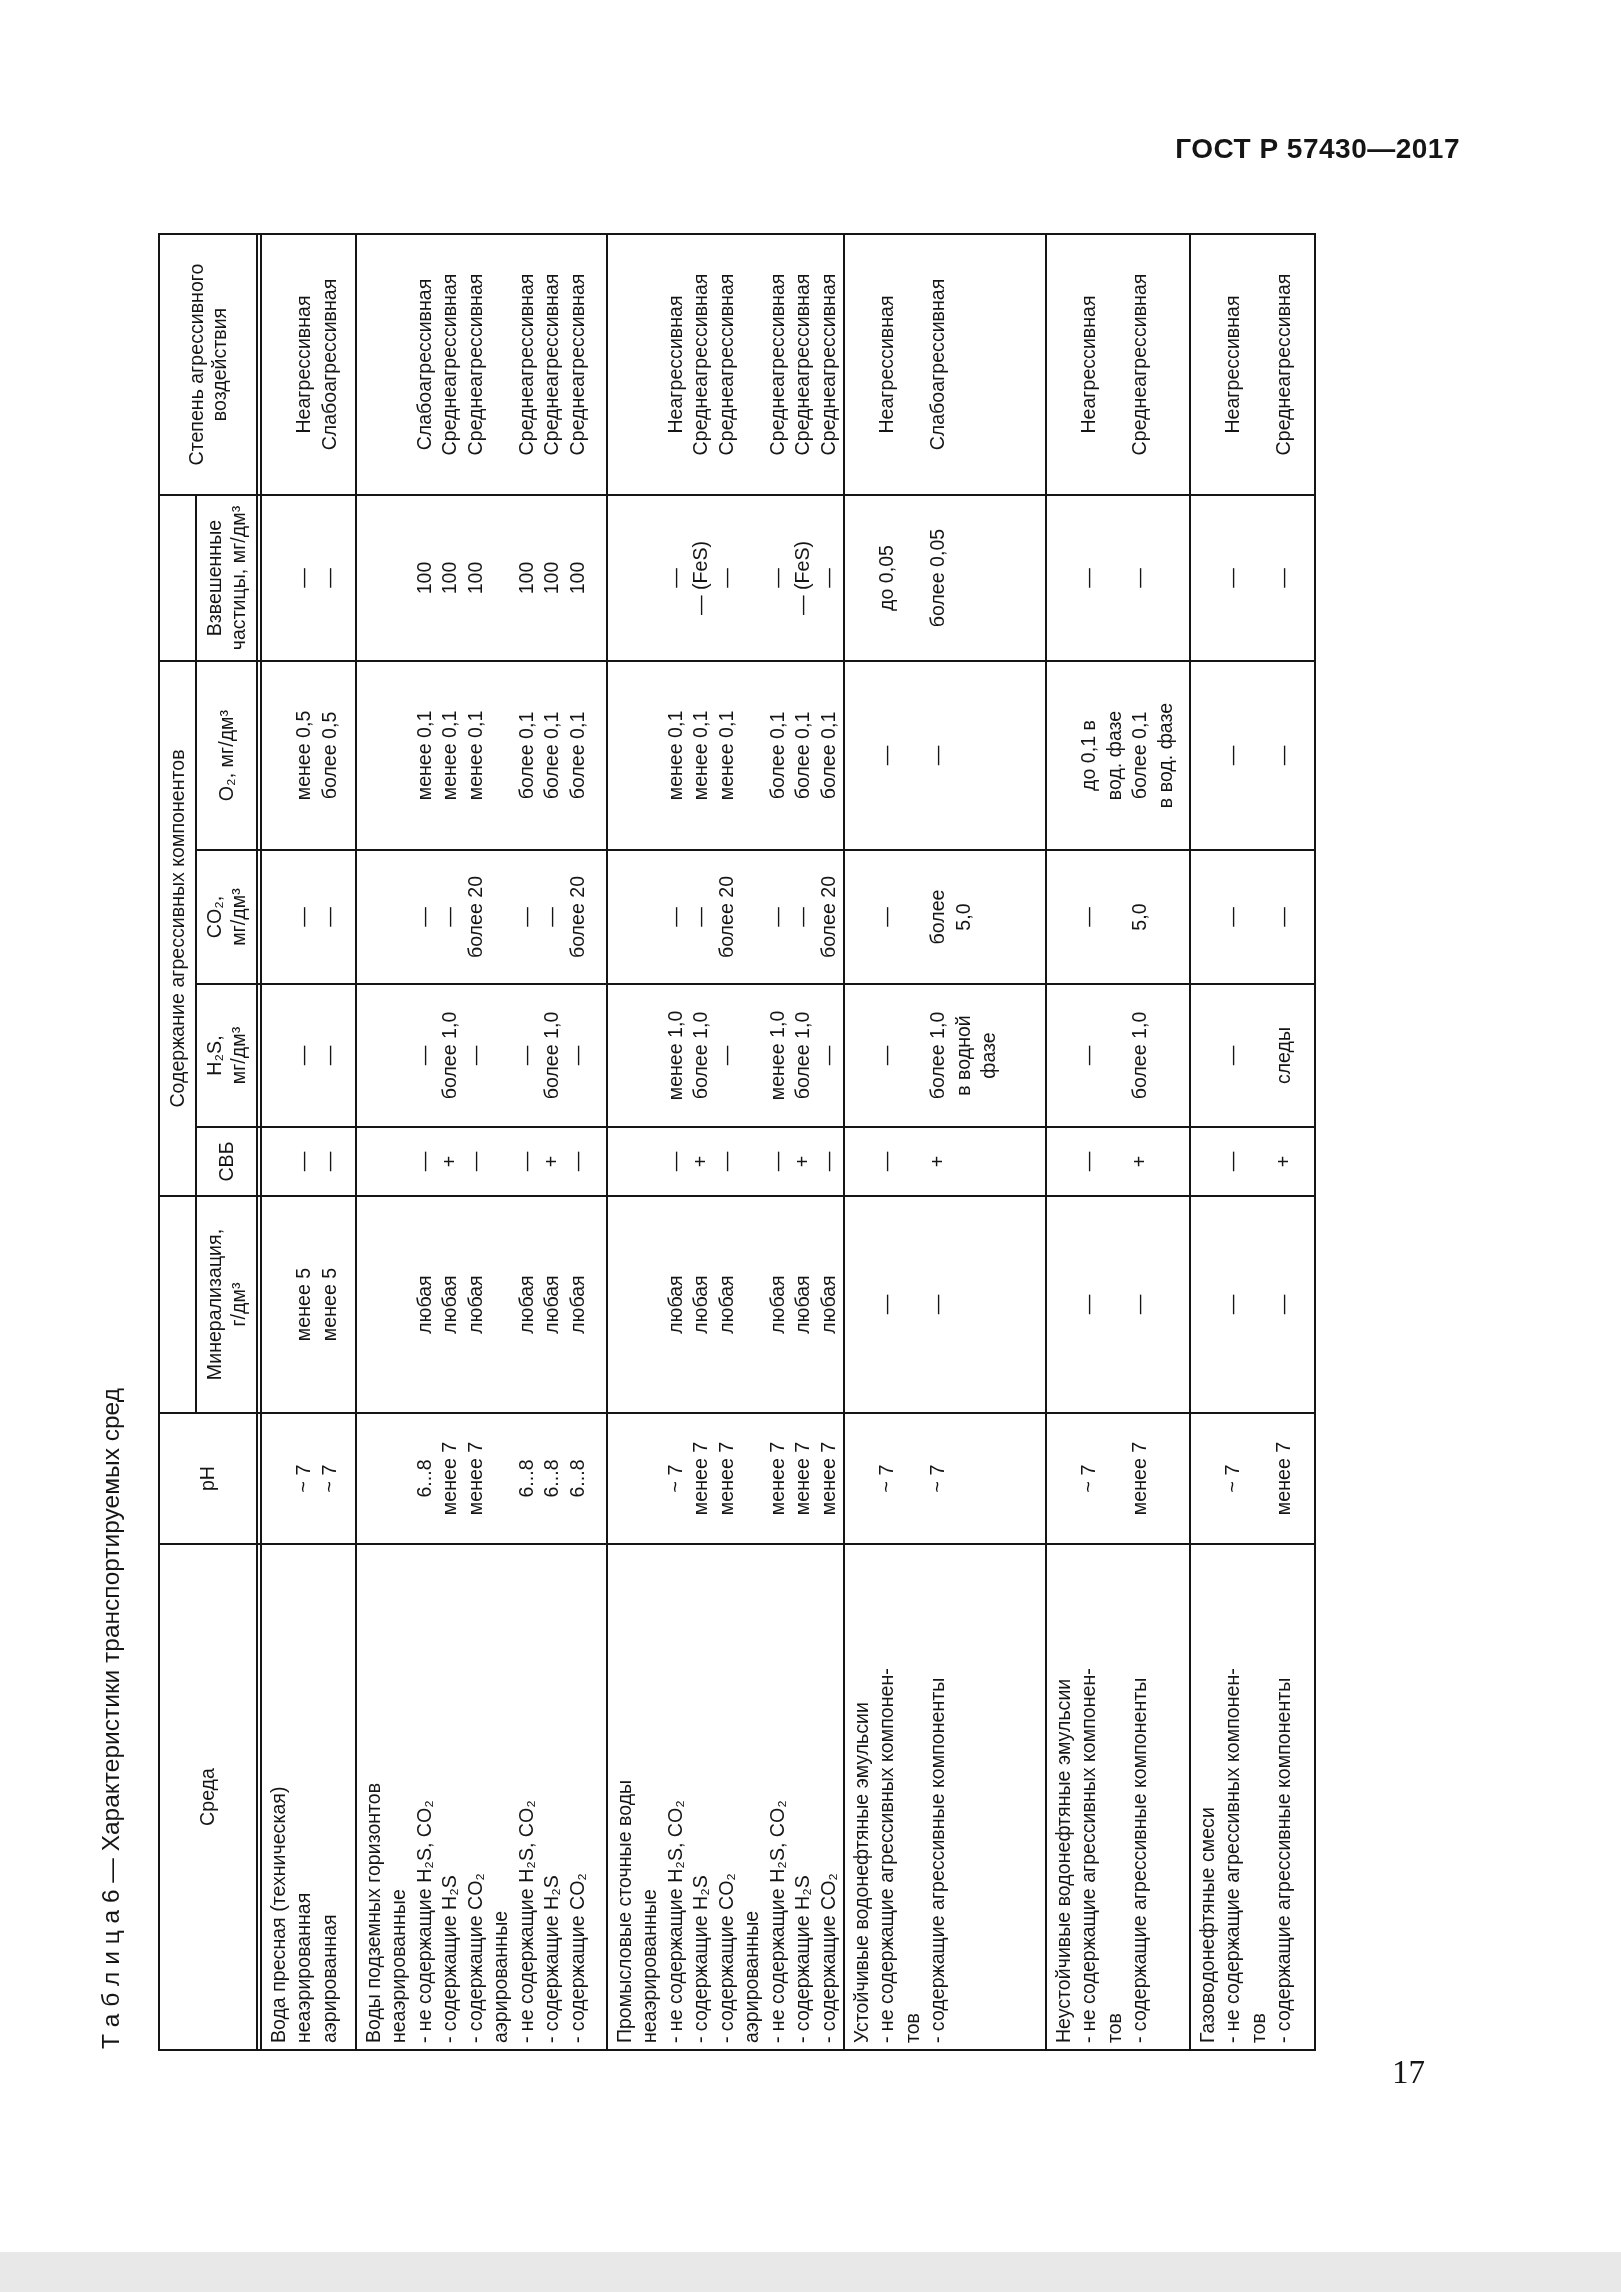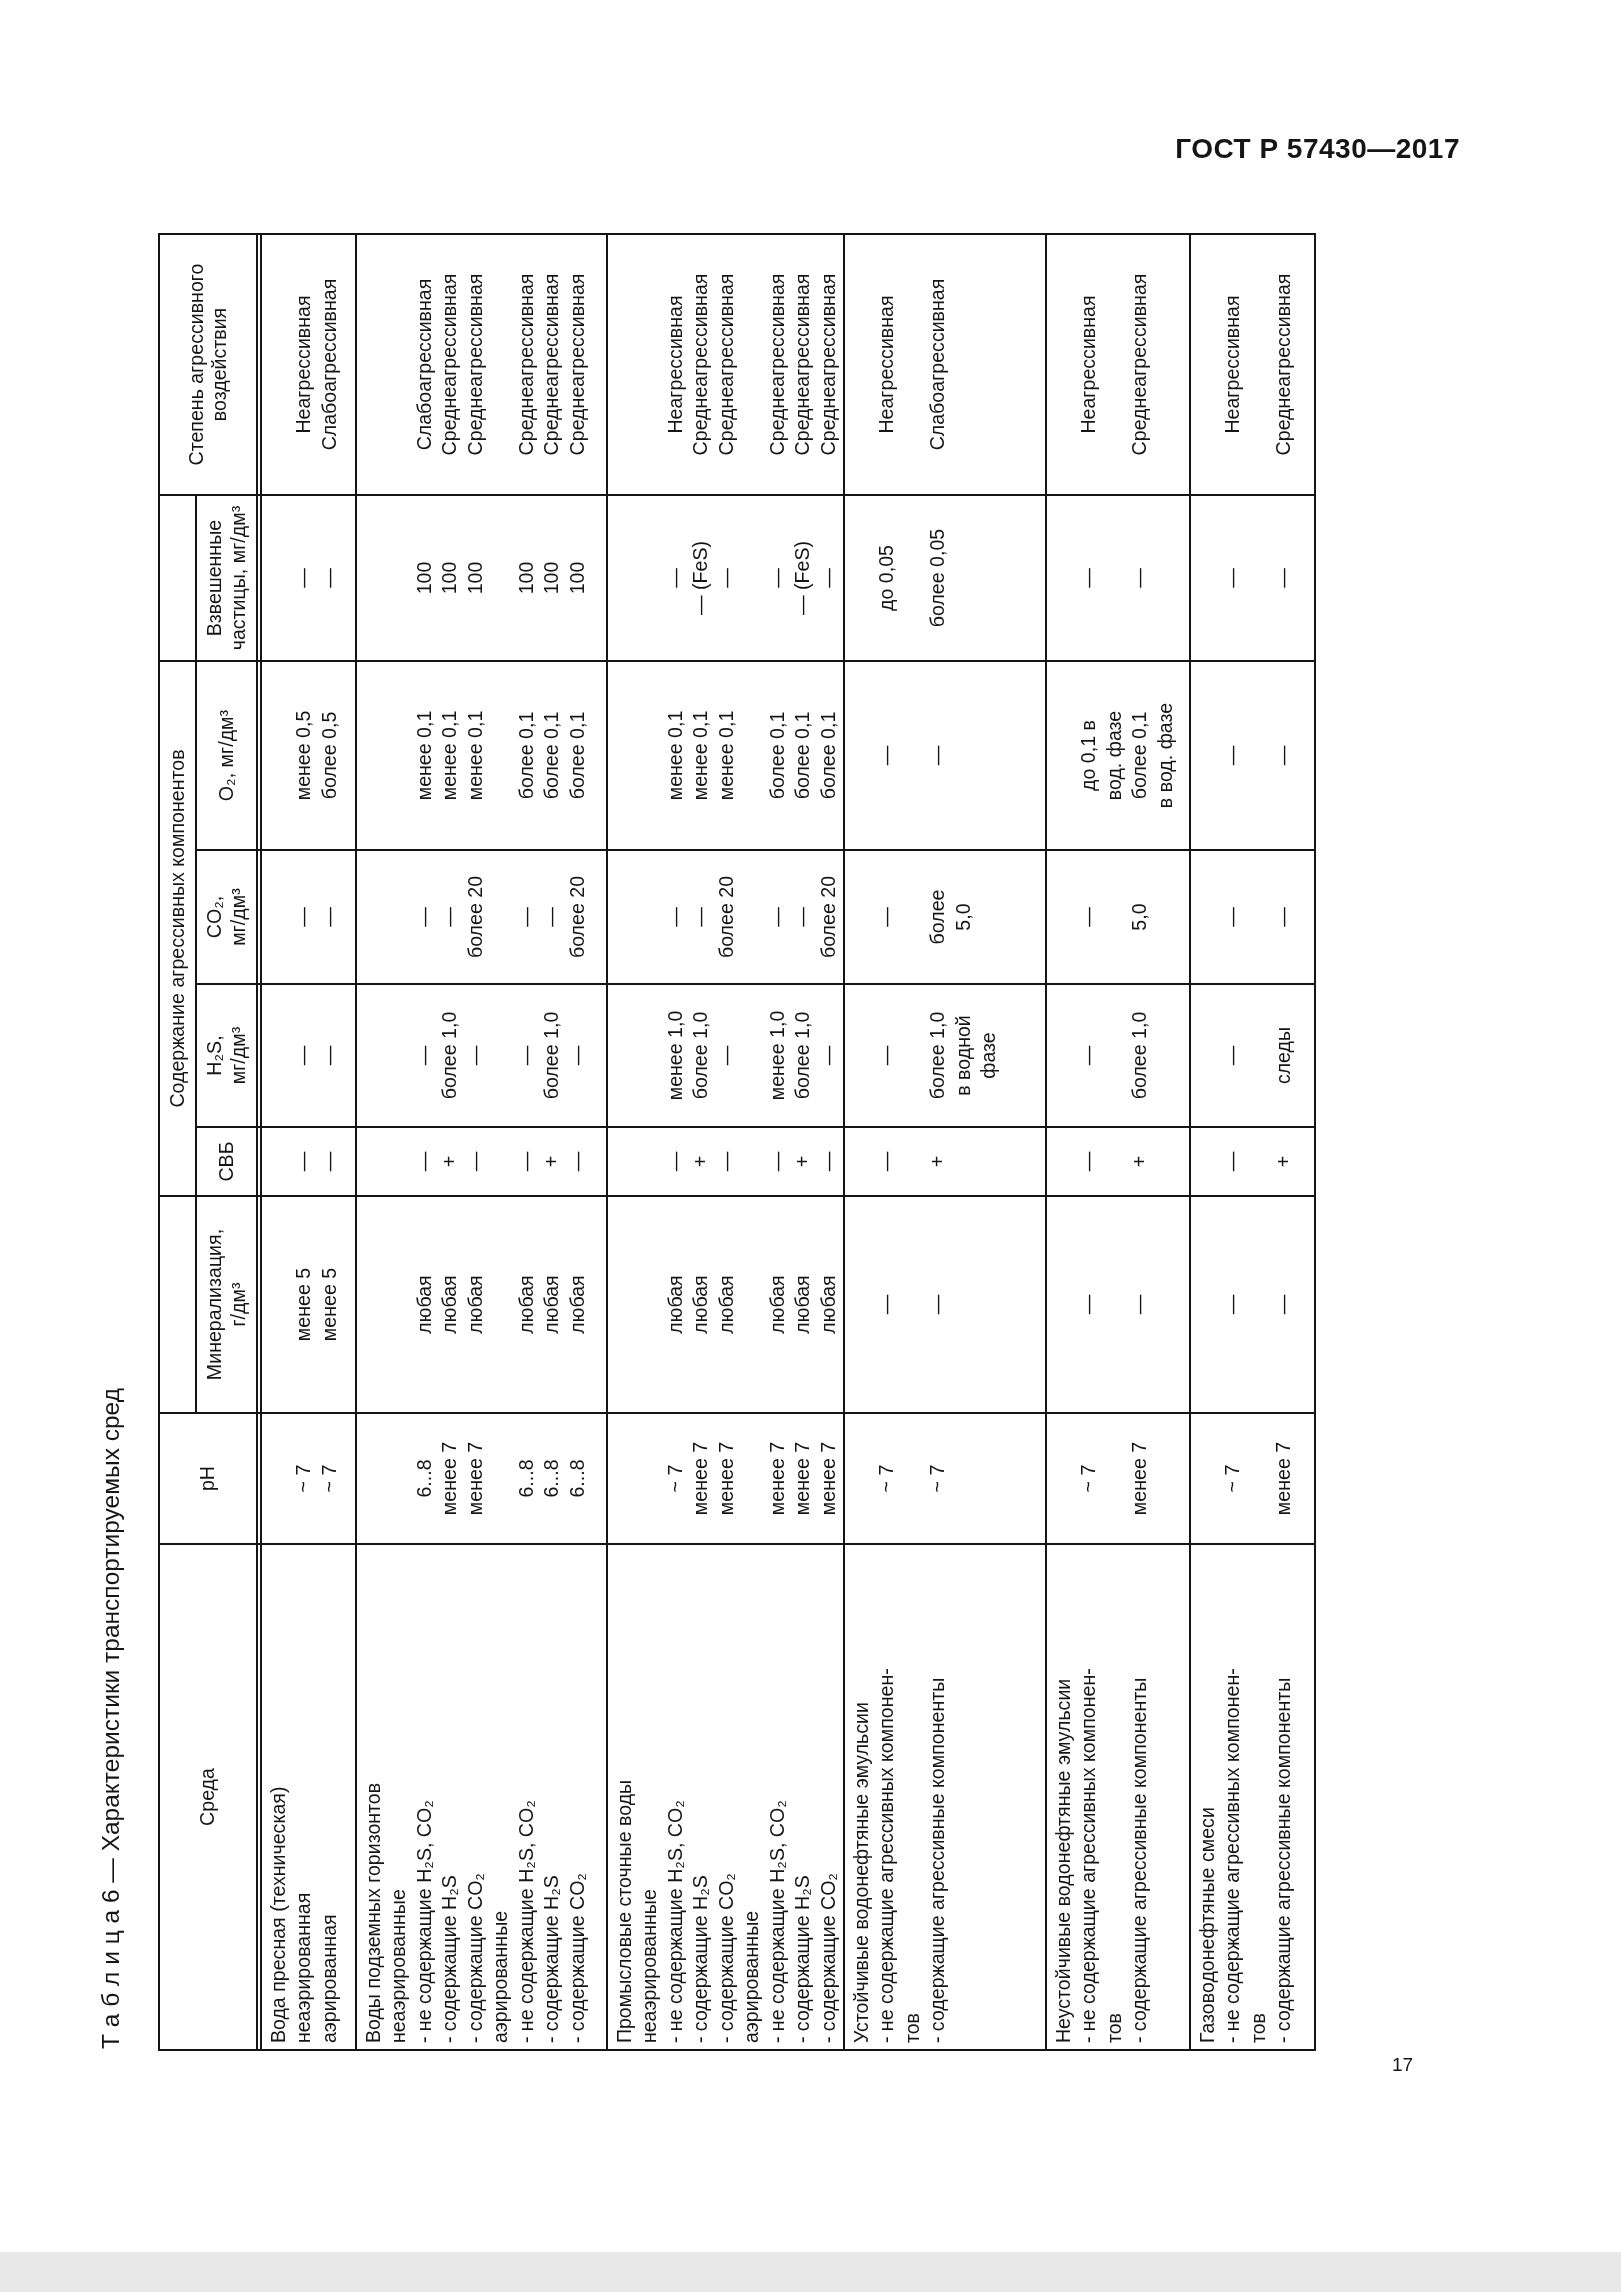--- a/index.html
+++ b/index.html
@@ -6,21 +6,21 @@
   .page{
     position:relative;width:1621px;height:2252px;background:#ffffff;
     font-family:"Liberation Sans","DejaVu Sans",sans-serif;color:#151515;
     overflow:hidden;margin:0 auto;
   }
   .gost-ref{
     position:absolute;top:133px;left:921px;width:539px;text-align:right;
     font-size:28px;font-weight:bold;letter-spacing:0.5px;
   }
   .page-num{
-    position:absolute;top:2054px;left:1392px;font-size:19px;
+    position:absolute;top:2054px;left:1392px;font-size:33px;font-family:Liberation Serif, serif;
   }
   
   .rot{
     position:absolute;left:83px;top:233px;width:1818px;height:1233px;
     transform-origin:0 0;transform:translateY(1818px) rotate(-90deg);
   }
   .tbl-title{
     position:absolute;left:2px;top:13.7px;font-size:24.5px;white-space:nowrap;
   }
   .grid{

